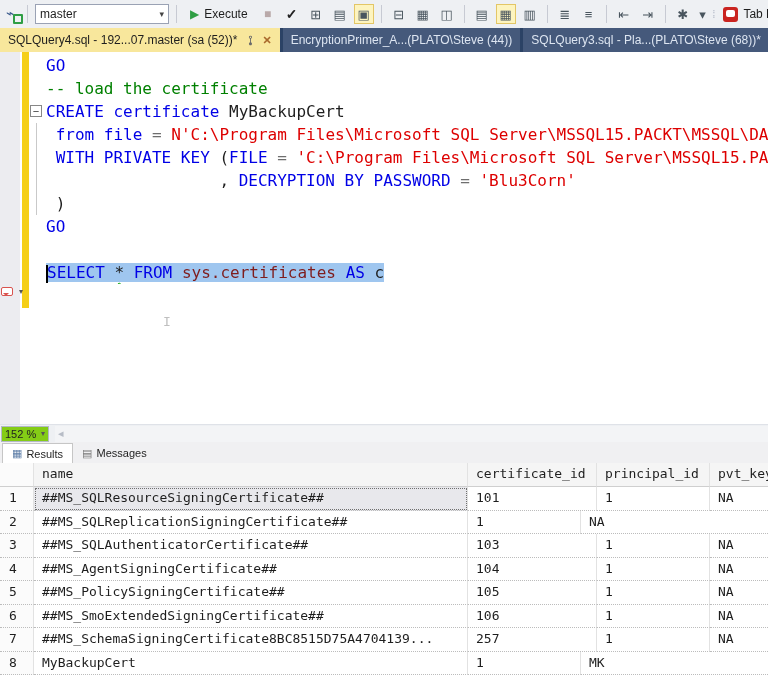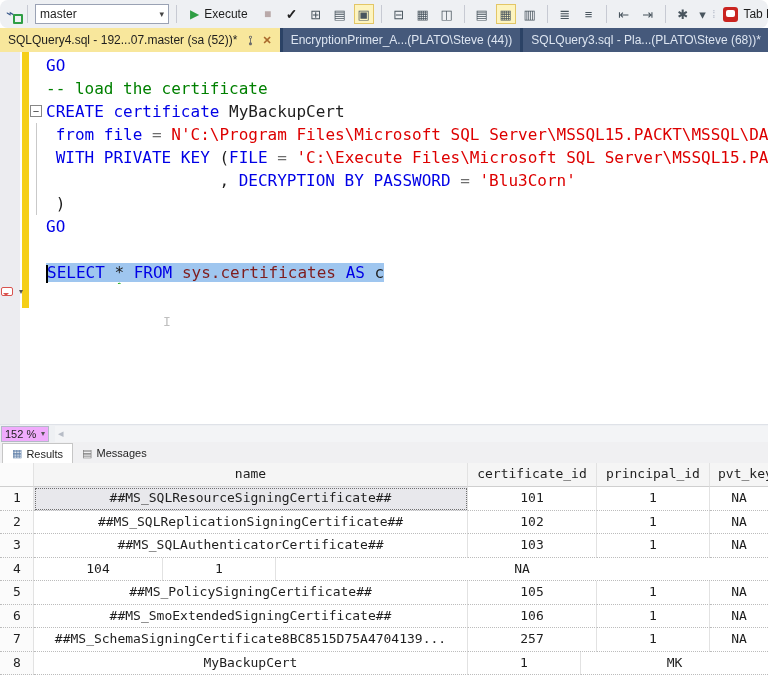--- a/index.html
+++ b/index.html
@@ -1,21 +1,21 @@
 <!DOCTYPE html>
 <html><head>
 <meta charset="utf-8">
 <style>
   * { margin:0; padding:0; box-sizing:border-box; }
   html,body { width:768px; height:677px; overflow:hidden; background:#fff;
               font-family:"Liberation Sans", sans-serif; }
 
   
   .toolbar { height:28px; background:#eef0f3; display:flex; align-items:center;
-             padding:0 4px; gap:4px; white-space:nowrap;border-radius:8px; }
+             padding:0 4px; gap:4px; white-space:nowrap; }
   .tsep { width:1px; height:18px; background:#c7cad3; margin:0 3px; flex:none; }
   .tbi { display:inline-flex; align-items:center; justify-content:center;
          width:20px; height:20px; font-size:13px; color:#49555e; flex:none; cursor:default; }
   .tbi.hl { background:#fdf4bf; border:1px solid #e3c666; }
   .combo { width:134px; height:20px; background:#fff; border:1px solid #9aa2b4;
            display:flex; align-items:center; font-size:12px; color:#1e1e1e;
            padding:0 4px; flex:none; }
   .combo .cbl { flex:1; }
   .combo .car { font-size:9px; color:#444; }
   .exec { display:flex; align-items:center; gap:5px; font-size:12px; color:#1e1e1e;
@@ -69,38 +69,38 @@
   .bubble .bb { position:absolute; left:0; top:1px; width:12px; height:9px; background:#fff;
                 border:1.5px solid #d9534f; border-radius:2px; }
   .bubble .bb::after { content:""; position:absolute; left:1px; bottom:-4px;
                        border:3px solid transparent; border-top-color:#d9534f; }
   .bubble .bcar { position:absolute; right:0; top:1px; font-size:8px; color:#555; }
   .ibeam { position:absolute; left:163px; top:262px; color:#bfbfbf; font-size:13px;
            font-family:"DejaVu Sans Mono",monospace; }
 
   
   .zoombar { height:18px; background:#eef0f3; display:flex; align-items:center; border-top:1px solid #dfe2e8; }
-  .zoomcombo { width:48px; height:16px; background:#f0abfc; border:1px solid #b3b9c6; margin-left:1px;
+  .zoomcombo { width:48px; height:16px; background:#84cc16; border:1px solid #b3b9c6; margin-left:1px;
                font-size:11px; display:flex; align-items:center; padding:0 3px; color:#222; }
   .zoomcombo .cbl { flex:1; }
   .zoomcombo .car { font-size:8px; color:#555; }
   .hscroll { flex:1; height:16px; margin-left:6px; background:#f3f4f6; display:flex; align-items:center; }
   .hscroll .arr { color:#b7bcc6; font-size:11px; padding:0 3px; }
 
   
   .rtabs { height:21px; background:#f0f0f2; display:flex; align-items:flex-end; padding-left:2px; }
   .rtab { height:20px; display:flex; align-items:center; gap:4px; font-size:11px; color:#1e1e1e;
           padding:0 9px; }
   .rtab.active { background:#fff; border:1px solid #c6c6c6; border-bottom:none; }
   .rtab .ric { font-size:11px; color:#5f7fa8; }
   .rtab .ric.msg { color:#7a7a7a; }
 
   .grid { height:214px; background:#fff; overflow:hidden;
           font-family:"DejaVu Sans Mono", monospace; font-size:13px; color:#1e1e1e; }
-  .g-row { display:flex; height:23.5px; align-items:stretch;text-align:center; }
+  .g-row { display:flex; height:23.5px; align-items:stretch; }
   .g-row.hdr { height:24px; background:#f5f5f5; }
   .g-cell { padding:3px 8px; border-right:1px solid #e2e2e2; border-bottom:1px dotted #bcbcbc;
             white-space:nowrap; overflow:hidden; }
   .g-row.hdr .g-cell { border-bottom:1px solid #cfcfcf; }
   .c0 { width:34px; flex:none; padding-left:9px; background:#fbfbfb; }
   .c1 { width:434px; flex:none; }
   .c2 { width:129px; flex:none; }
   .c3 { width:113px; flex:none; }
   .c4 { flex:1; border-right:none; }
   .g-cell.focused { background:#e8e8ec; outline:1px dotted #6f6f6f; outline-offset:-2px; }
@@ -167,21 +167,21 @@
   </div>
 
 <div class="editor">
   <div class="gutter"></div>
   <div class="changebar"></div>
   <div class="codearea" id="codearea">
       <div class="code-line"><span><span class="tok-kw">GO</span></span></div>
       <div class="code-line"><span><span class="tok-com">-- load the certificate</span></span></div>
       <div class="code-line"><span class="fold-box">−</span><span><span class="tok-kw">CREATE certificate</span><span class="tok-id"> MyBackupCert</span></span></div>
       <div class="code-line guide"><span><span class="tok-id"> </span><span class="tok-kw">from file</span><span class="tok-op"> = </span><span class="tok-str">N'C:\Program Files\Microsoft SQL Server\MSSQL15.PACKT\MSSQL\DA</span></span></div>
-      <div class="code-line guide"><span><span class="tok-id"> </span><span class="tok-kw">WITH PRIVATE KEY</span><span class="tok-id"> (</span><span class="tok-kw">FILE</span><span class="tok-op"> = </span><span class="tok-str">'C:\Execute Files\Microsoft SQL Server\MSSQL15.PA</span></span></div>
+      <div class="code-line guide"><span><span class="tok-id"> </span><span class="tok-kw">WITH PRIVATE KEY</span><span class="tok-id"> (</span><span class="tok-kw">FILE</span><span class="tok-op"> = </span><span class="tok-str">'C:\Program Files\Microsoft SQL Server\MSSQL15.PA</span></span></div>
       <div class="code-line guide"><span><span class="tok-id">                  , </span><span class="tok-kw">DECRYPTION BY PASSWORD</span><span class="tok-op"> = </span><span class="tok-str">'Blu3Corn'</span></span></div>
       <div class="code-line guide"><span><span class="tok-id"> )</span></span></div>
       <div class="code-line"><span><span class="tok-kw">GO</span></span></div>
       <div class="code-line"><span></span></div>
       <div class="code-line"><span class="selection"><span class="caret"></span><span class="tok-kw">SELECT </span><span class="tok-id sq">*</span><span class="tok-kw"> FROM </span><span class="tok-sys">sys.certificates</span><span class="tok-kw"> AS </span><span class="tok-id">c</span></span></div>
     </div>
   <div class="bubble">
     <span class="bb"></span>
     <span class="bcar">▾</span>
   </div>
@@ -220,33 +220,33 @@
     <div class="g-row">
       <div class="g-cell c0">1</div>
       <div class="g-cell c1 focused">##MS_SQLResourceSigningCertificate##</div>
       <div class="g-cell c2">101</div>
       <div class="g-cell c3">1</div>
       <div class="g-cell c4">NA</div>
     </div>
     <div class="g-row">
       <div class="g-cell c0">2</div>
       <div class="g-cell c1">##MS_SQLReplicationSigningCertificate##</div>
-      <div class="g-cell c2">102</div>
       <div class="g-cell c3">1</div>
       <div class="g-cell c4">NA</div>
     </div>
     <div class="g-row">
       <div class="g-cell c0">3</div>
       <div class="g-cell c1">##MS_SQLAuthenticatorCertificate##</div>
       <div class="g-cell c2">103</div>
       <div class="g-cell c3">1</div>
       <div class="g-cell c4">NA</div>
     </div>
     <div class="g-row">
       <div class="g-cell c0">4</div>
+      <div class="g-cell c1">##MS_AgentSigningCertificate##</div>
       <div class="g-cell c2">104</div>
       <div class="g-cell c3">1</div>
       <div class="g-cell c4">NA</div>
     </div>
     <div class="g-row">
       <div class="g-cell c0">5</div>
       <div class="g-cell c1">##MS_PolicySigningCertificate##</div>
       <div class="g-cell c2">105</div>
       <div class="g-cell c3">1</div>
       <div class="g-cell c4">NA</div>

